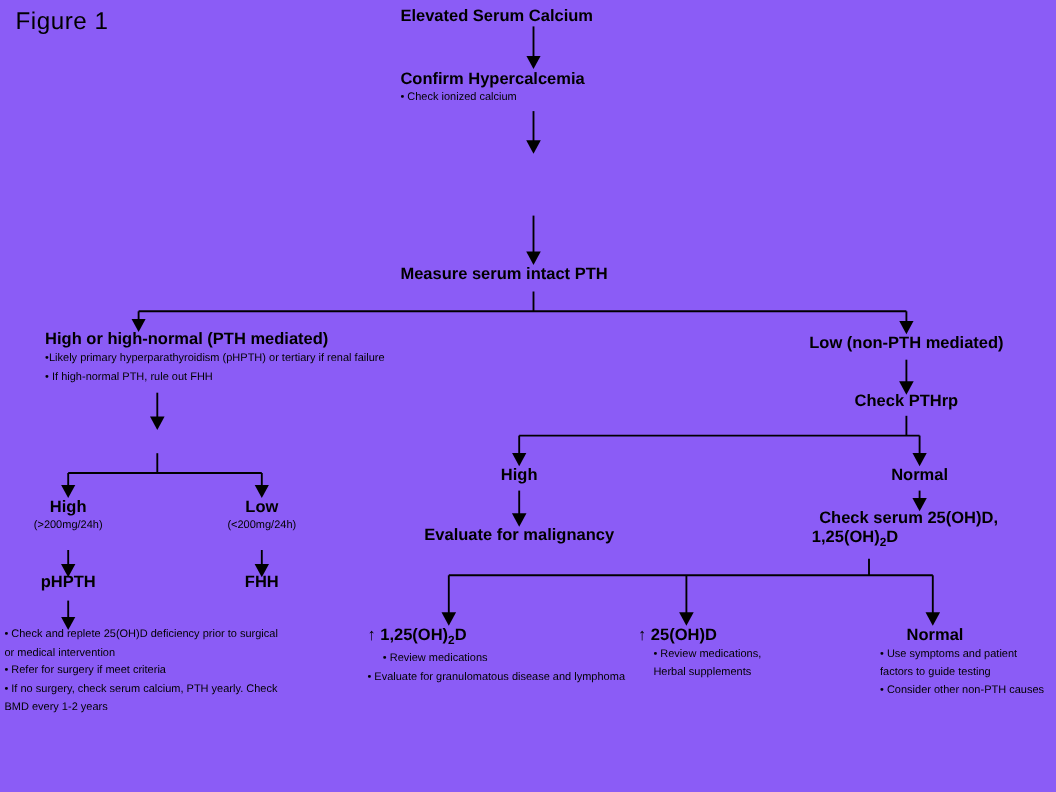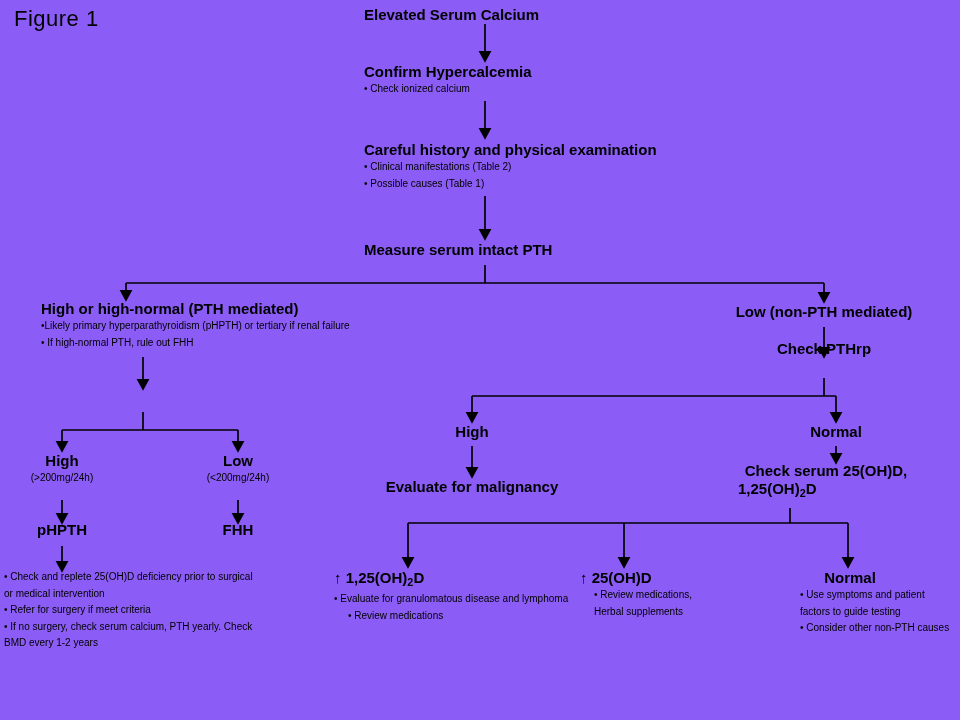--- a/index.html
+++ b/index.html
@@ -93,27 +93,20 @@
     <div class="ttl">Elevated Serum Calcium</div>
   </div>
 
   <div class="node" style="left:364px;top:63px;">
     <div class="ttl">Confirm Hypercalcemia</div>
     <div class="bul">
       <div>• Check ionized calcium</div>
     </div>
   </div>
 
-  <div class="node" style="left:364px;top:141px;">
-    <div class="ttl">Careful history and physical examination</div>
-    <div class="bul">
-      <div>• Clinical manifestations (Table 2)</div>
-      <div>• Possible causes (Table 1)</div>
-    </div>
-  </div>
 
   <div class="node" style="left:364px;top:241px;">
     <div class="ttl">Measure serum intact PTH</div>
   </div>
 
   <div class="node" style="left:41px;top:300px;">
     <div class="ttl">High or high-normal (PTH mediated)</div>
     <div class="bul">
       <div>•Likely primary hyperparathyroidism (pHPTH) or tertiary if renal failure</div>
       <div>• If high-normal PTH, rule out FHH</div>
@@ -148,21 +141,21 @@
       <div>• Check and replete 25(OH)D deficiency prior to surgical or medical intervention</div>
       <div>• Refer for surgery if meet criteria</div>
       <div>• If no surgery, check serum calcium, PTH yearly. Check BMD every 1-2 years</div>
     </div>
   </div>
 
   <div class="node ctr" style="left:674px;top:303px;width:300px;">
     <div class="ttl">Low (non-PTH mediated)</div>
   </div>
 
-  <div class="node ctr" style="left:724px;top:340px;width:200px;">
+  <div class="node ctr" style="left:724px;top:356px;width:200px;">
     <div class="ttl">Check PTHrp</div>
   </div>
 
   <div class="node ctr" style="left:422px;top:423px;width:100px;">
     <div class="ttl">High</div>
   </div>
 
   <div class="node ctr" style="left:352px;top:478px;width:240px;">
     <div class="ttl">Evaluate for malignancy</div>
   </div>
@@ -172,22 +165,22 @@
   </div>
 
   <div class="node ctr" style="left:716px;top:462px;width:220px;">
     <div class="ttl">Check serum 25(OH)D,</div>
     <div class="ttl" style="text-align:left;padding-left:22px;"><span>1,25(OH)</span><span class="sub">2</span><span>D</span></div>
   </div>
 
   <div class="node" style="left:334px;top:569px;width:236px;">
     <div class="ttl"><span class="up">↑</span> <span>1,25(OH)</span><span class="sub">2</span><span>D</span></div>
     <div class="bul wrapb" style="padding-left:14px;">
+      <div>• Review medications</div>
       <div style="text-indent:-14px;padding-left:0;">• Evaluate for granulomatous disease and lymphoma</div>
-      <div>• Review medications</div>
     </div>
   </div>
 
   <div class="node" style="left:580px;top:569px;width:168px;">
     <div class="ttl"><span class="up">↑</span> <span>25(OH)D</span></div>
     <div class="bul wrapb" style="padding-left:14px;">
       <div>• Review medications,</div>
       <div style="padding-left:0;">Herbal supplements</div>
     </div>
   </div>

